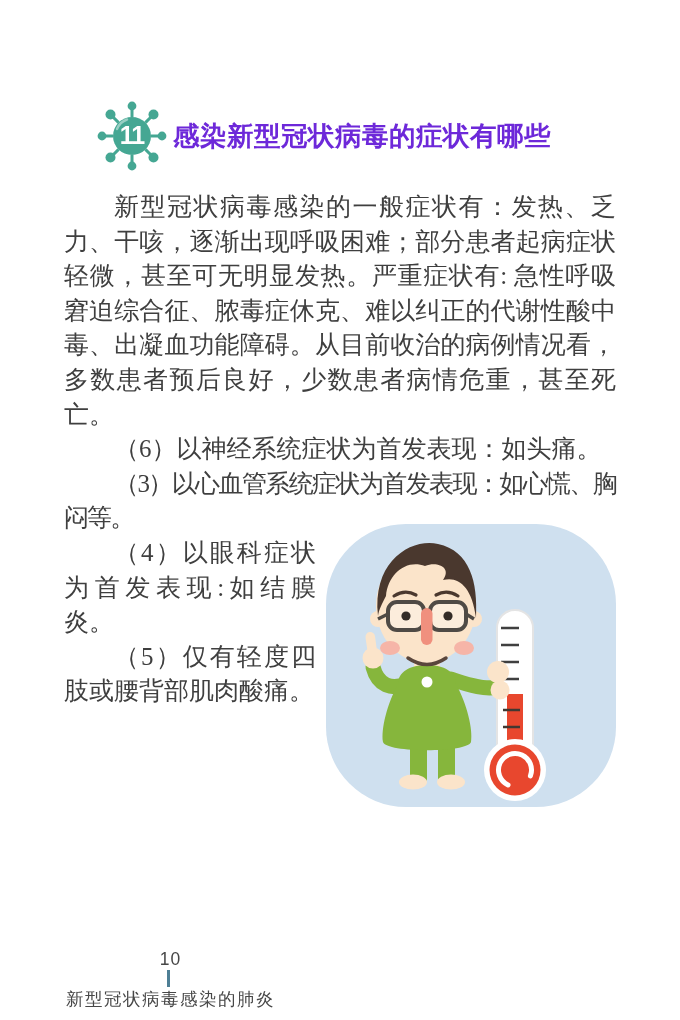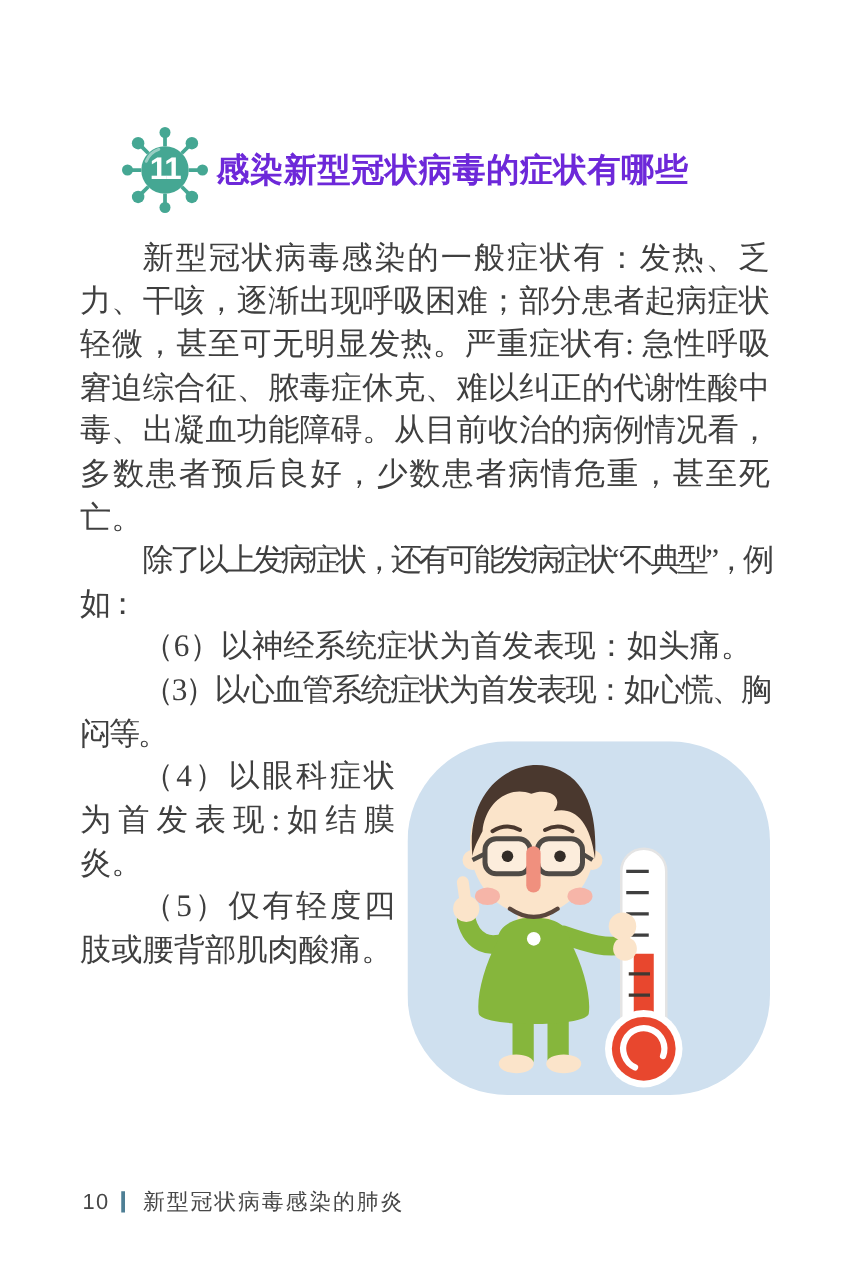--- a/index.html
+++ b/index.html
@@ -24,21 +24,21 @@
     font-size:25px; line-height:34.6px; text-align:justify;
   }
   .body-text p { margin:0; text-indent:2em; }
   .ls-a { letter-spacing:-3.4px; }   
   .ls-b { letter-spacing:-1.4px; }   
   .ls-c { letter-spacing:-1.9px; }   
   .illus { float:right; width:290px; height:283px; margin:-12px 0 6px 10px; }
   .illus svg { display:block; width:100%; height:100%; }
   .footer {
     position:absolute; left:66px; top:949px; display:flex; align-items:center;
-    font-family:"Liberation Sans","DejaVu Sans",sans-serif; font-size:17.5px; color:#474747;
+    font-family:"Liberation Sans","DejaVu Sans",sans-serif; font-size:17.5px; color:#474747;flex-direction:column;
   }
   .footer .num { letter-spacing:1px; }
   .footer .bar { width:3px; height:17px; margin:0 14px 0 10px; }
   .footer .book { letter-spacing:1.5px;text-align:center; }
 </style>
 </head>
 <body>
 
 <div class="page">
 
@@ -68,21 +68,20 @@
         </g>
         <path d="M23,31 A17,17 0 0 1 33,21.5" fill="none" stroke="rgba(255,255,255,0.45)" stroke-width="2.5" stroke-linecap="round"></path>
       </svg>
       <span class="virus-num">11</span>
     </div>
     <h1 class="page-title">感染新型冠状病毒的症状有哪些</h1>
   </div>
 
   <div class="body-text">
     <p>新型冠状病毒感染的一般症状有：发热、乏力、干咳，逐渐出现呼吸困难；部分患者起病症状轻微，甚至可无明显发热。严重症状有: 急性呼吸窘迫综合征、脓毒症休克、难以纠正的代谢性酸中毒、出凝血功能障碍。从目前收治的病例情况看，多数患者预后良好，少数患者病情危重，甚至死亡。</p>
-    <p class="ls-a">除了以上发病症状，还有可能发病症状“不典型”，例如：</p>
     <p>（6）以神经系统症状为首发表现：如头痛。</p>
     <p class="ls-c">（3）以心血管系统症状为首发表现：如心慌、胸闷等。</p>
 
     <div class="illus">
       <svg viewBox="0 0 290 283">
         <rect x="0" y="0" width="290" height="283" rx="80" fill="#cfe0ef"></rect>
 
         <rect x="84" y="220" width="17" height="38" rx="3" fill="#86b63c"></rect>
         <rect x="112" y="220" width="17" height="38" rx="3" fill="#86b63c"></rect>
         <ellipse cx="87" cy="258" rx="14" ry="7.5" fill="#fbe4ca"></ellipse>

